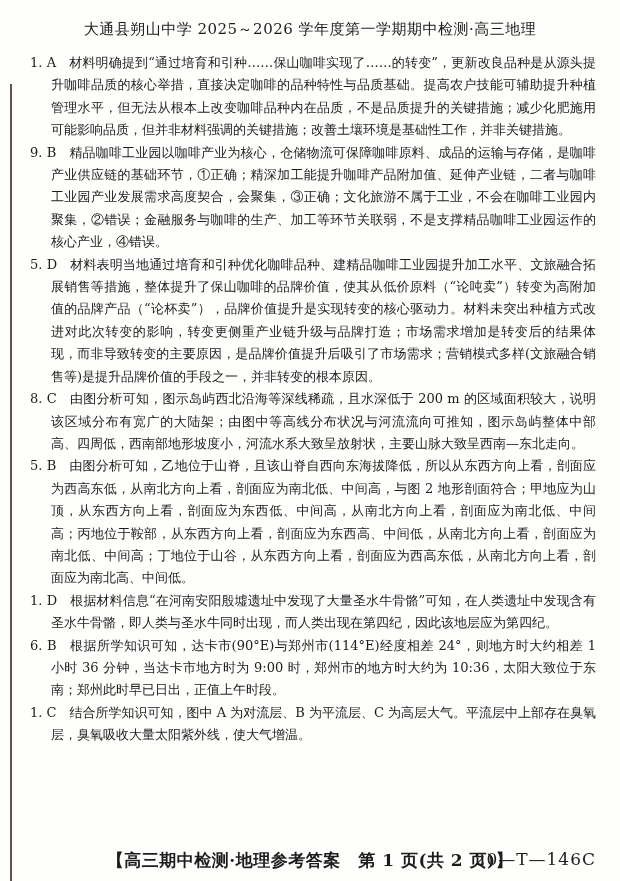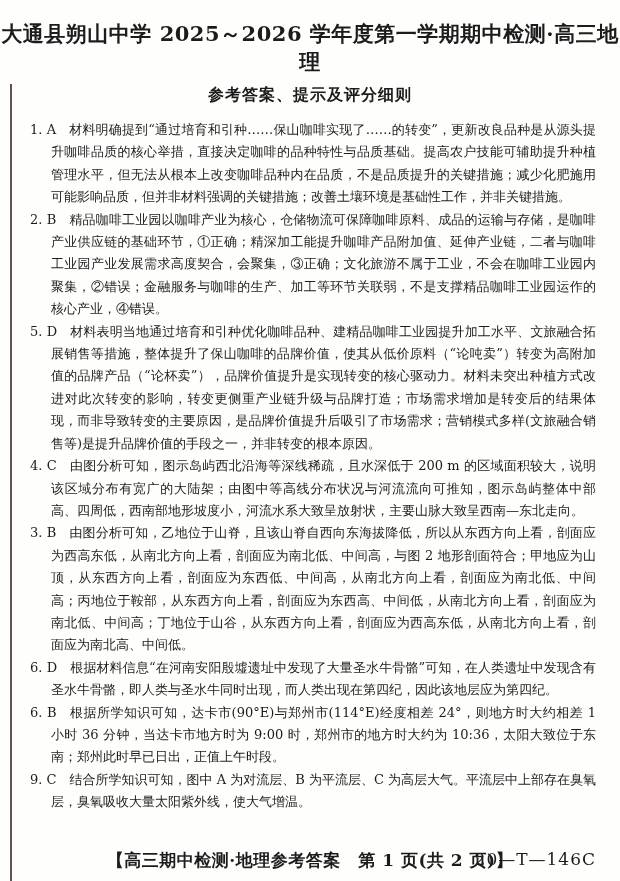--- a/index.html
+++ b/index.html
@@ -18,22 +18,22 @@
   }
   .scan-edge {
     position: absolute;
     left: 10px; top: 84px; bottom: 0;
     width: 2px;
     background: #4a342e;
     opacity: 0.85;
   }
   .titles { text-align: center; padding-top: 20px; }
   .title-main {
-    font-size: 21px;
-    font-weight: bold;
+    font-size: 15px;
+    font-weight: normal;
     letter-spacing: 0.5px;
   }
   .title-sub {
     font-size: 16px;
     font-weight: bold;
     margin-top: 9px;
     letter-spacing: 1px;
   }
   .content {
     margin: 13px 24px 0 30px;
@@ -71,31 +71,30 @@
   }
 </style>
 </head>
 <body>
 
 <div class="page">
   <div class="scan-edge"></div>
 
   <div class="titles">
     <div class="title-main">大通县朔山中学 2025～2026 学年度第一学期期中检测·高三地理</div>
-    <div class="title-sub">参考答案、提示及评分细则</div>
   </div>
 
   <div class="content">
     <div class="item"><span class="num">1. A</span><span class="txt">材料明确提到“通过培育和引种……保山咖啡实现了……的转变”，更新改良品种是从源头提升咖啡品质的核心举措，直接决定咖啡的品种特性与品质基础。提高农户技能可辅助提升种植管理水平，但无法从根本上改变咖啡品种内在品质，不是品质提升的关键措施；减少化肥施用可能影响品质，但并非材料强调的关键措施；改善土壤环境是基础性工作，并非关键措施。</span></div>
-    <div class="item"><span class="num">2. B</span><span class="txt">精品咖啡工业园以咖啡产业为核心，仓储物流可保障咖啡原料、成品的运输与存储，是咖啡产业供应链的基础环节，①正确；精深加工能提升咖啡产品附加值、延伸产业链，二者与咖啡工业园产业发展需求高度契合，会聚集，③正确；文化旅游不属于工业，不会在咖啡工业园内聚集，②错误；金融服务与咖啡的生产、加工等环节关联弱，不是支撑精品咖啡工业园运作的核心产业，④错误。</span></div>
+    <div class="item"><span class="num">9. B</span><span class="txt">精品咖啡工业园以咖啡产业为核心，仓储物流可保障咖啡原料、成品的运输与存储，是咖啡产业供应链的基础环节，①正确；精深加工能提升咖啡产品附加值、延伸产业链，二者与咖啡工业园产业发展需求高度契合，会聚集，③正确；文化旅游不属于工业，不会在咖啡工业园内聚集，②错误；金融服务与咖啡的生产、加工等环节关联弱，不是支撑精品咖啡工业园运作的核心产业，④错误。</span></div>
     <div class="item"><span class="num">5. D</span><span class="txt">材料表明当地通过培育和引种优化咖啡品种、建精品咖啡工业园提升加工水平、文旅融合拓展销售等措施，整体提升了保山咖啡的品牌价值，使其从低价原料（“论吨卖”）转变为高附加值的品牌产品（“论杯卖”），品牌价值提升是实现转变的核心驱动力。材料未突出种植方式改进对此次转变的影响，转变更侧重产业链升级与品牌打造；市场需求增加是转变后的结果体现，而非导致转变的主要原因，是品牌价值提升后吸引了市场需求；营销模式多样(文旅融合销售等)是提升品牌价值的手段之一，并非转变的根本原因。</span></div>
-    <div class="item"><span class="num">4. C</span><span class="txt">由图分析可知，图示岛屿西北沿海等深线稀疏，且水深低于 200 m 的区域面积较大，说明该区域分布有宽广的大陆架；由图中等高线分布状况与河流流向可推知，图示岛屿整体中部高、四周低，西南部地形坡度小，河流水系大致呈放射状，主要山脉大致呈西南—东北走向。</span></div>
-    <div class="item"><span class="num">3. B</span><span class="txt">由图分析可知，乙地位于山脊，且该山脊自西向东海拔降低，所以从东西方向上看，剖面应为西高东低，从南北方向上看，剖面应为南北低、中间高，与图 2 地形剖面符合；甲地应为山顶，从东西方向上看，剖面应为东西低、中间高，从南北方向上看，剖面应为南北低、中间高；丙地位于鞍部，从东西方向上看，剖面应为东西高、中间低，从南北方向上看，剖面应为南北低、中间高；丁地位于山谷，从东西方向上看，剖面应为西高东低，从南北方向上看，剖面应为南北高、中间低。</span></div>
-    <div class="item"><span class="num">6. D</span><span class="txt">根据材料信息“在河南安阳殷墟遗址中发现了大量圣水牛骨骼”可知，在人类遗址中发现含有圣水牛骨骼，即人类与圣水牛同时出现，而人类出现在第四纪，因此该地层应为第四纪。</span></div>
+    <div class="item"><span class="num">8. C</span><span class="txt">由图分析可知，图示岛屿西北沿海等深线稀疏，且水深低于 200 m 的区域面积较大，说明该区域分布有宽广的大陆架；由图中等高线分布状况与河流流向可推知，图示岛屿整体中部高、四周低，西南部地形坡度小，河流水系大致呈放射状，主要山脉大致呈西南—东北走向。</span></div>
+    <div class="item"><span class="num">5. B</span><span class="txt">由图分析可知，乙地位于山脊，且该山脊自西向东海拔降低，所以从东西方向上看，剖面应为西高东低，从南北方向上看，剖面应为南北低、中间高，与图 2 地形剖面符合；甲地应为山顶，从东西方向上看，剖面应为东西低、中间高，从南北方向上看，剖面应为南北低、中间高；丙地位于鞍部，从东西方向上看，剖面应为东西高、中间低，从南北方向上看，剖面应为南北低、中间高；丁地位于山谷，从东西方向上看，剖面应为西高东低，从南北方向上看，剖面应为南北高、中间低。</span></div>
+    <div class="item"><span class="num">1. D</span><span class="txt">根据材料信息“在河南安阳殷墟遗址中发现了大量圣水牛骨骼”可知，在人类遗址中发现含有圣水牛骨骼，即人类与圣水牛同时出现，而人类出现在第四纪，因此该地层应为第四纪。</span></div>
     <div class="item"><span class="num">6. B</span><span class="txt">根据所学知识可知，达卡市(90°E)与郑州市(114°E)经度相差 24°，则地方时大约相差 1 小时 36 分钟，当达卡市地方时为 9:00 时，郑州市的地方时大约为 10:36，太阳大致位于东南；郑州此时早已日出，正值上午时段。</span></div>
-    <div class="item"><span class="num">9. C</span><span class="txt">结合所学知识可知，图中 A 为对流层、B 为平流层、C 为高层大气。平流层中上部存在臭氧层，臭氧吸收大量太阳紫外线，使大气增温。</span></div>
+    <div class="item"><span class="num">1. C</span><span class="txt">结合所学知识可知，图中 A 为对流层、B 为平流层、C 为高层大气。平流层中上部存在臭氧层，臭氧吸收大量太阳紫外线，使大气增温。</span></div>
   </div>
 
   <div class="footer">
     <div class="footer-center">【高三期中检测·地理参考答案　第 1 页(共 2 页)】</div>
     <div class="footer-code">20—T—146C</div>
   </div>
 </div>
 
 </body></html>

